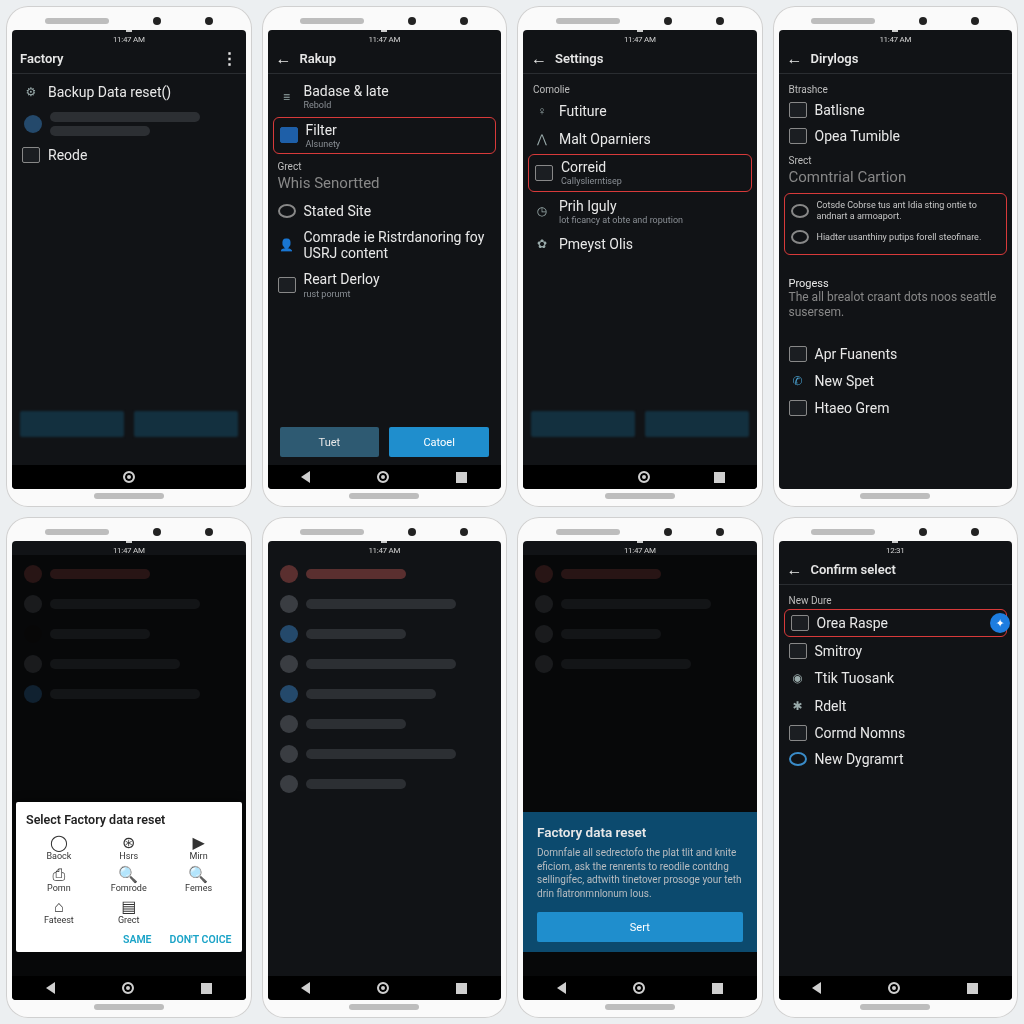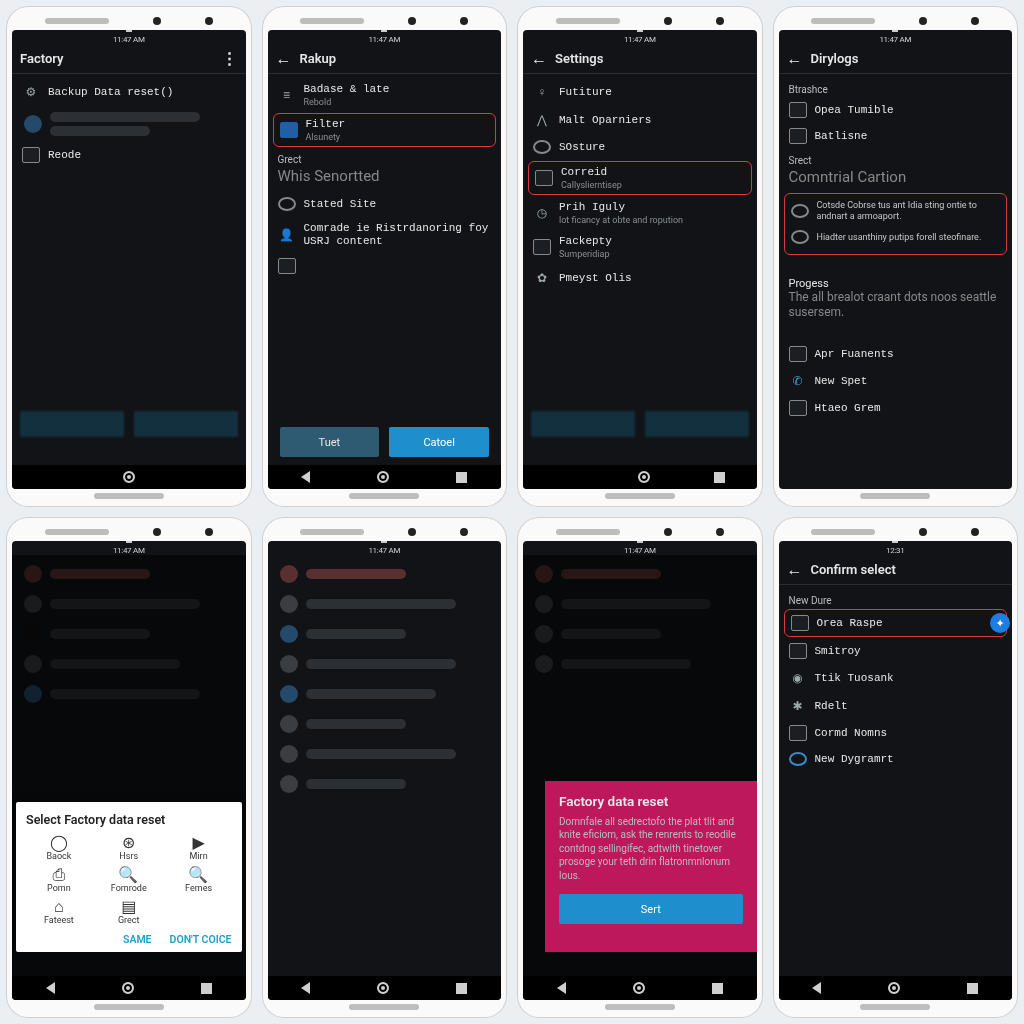--- a/index.html
+++ b/index.html
@@ -108,21 +108,21 @@
     padding: 5px 10px;
     min-height: 26px;
   }
   .row .icon {
     width:18px;height:18px;display:flex;align-items:center;justify-content:center;
     color:#9aa; font-size:12px; flex:0 0 18px;
   }
   .row .boxicon { width:16px;height:16px;border:1px solid #888;background:#1b1e22;border-radius:2px; }
   .row .circicon { width:14px;height:14px;border:2px solid #888;border-radius:50%; }
   .row .txt { flex:1; line-height:1.15; }
-  .row .txt .t1 { color:#e8e8e8; font-size:11px;font-family:Liberation Mono, monospace; }
+  .row .txt .t1 { color:#e8e8e8; font-size:14px; }
   .row .txt .t2 { color:#8a8f95; font-size:9px; }
   .hl-red { outline:1.8px solid #d83a3a; border-radius:5px; margin:2px 6px; padding:4px 6px; }
   .hl-blue-badge {
     position:absolute; right:-4px; top:50%; transform:translateY(-50%);
     width:20px;height:20px;background:#1d7de0;border-radius:50%;
     display:flex;align-items:center;justify-content:center;color:#fff;font-size:11px;
   }
 
   
   .btnbar {
@@ -163,22 +163,22 @@
   .sheet-title { font-size:12.5px; font-weight:600; margin-bottom:8px; }
   .sheet-grid {
     display:grid; grid-template-columns:repeat(3,1fr); gap:6px 4px;
     text-align:center; font-size:9px; color:#333;
   }
   .sheet-cell .gicon { font-size:16px; line-height:1; }
   .sheet-actions { display:flex; justify-content:flex-end; gap:18px; margin-top:8px; font-size:10.5px; font-weight:600; color:#1aa3c7; }
 
   
   .darksheet {
-    position:absolute; left:0; right:0; bottom:24px; background:#be185d;
-    padding:12px 14px 28px; color:#e8e8e8;margin-left:22px;
+    position:absolute; left:0; right:0; bottom:24px; background:#0c4a6e;
+    padding:12px 14px 10px; color:#e8e8e8;
   }
   .darksheet h4{font-size:13.5px;font-weight:600;margin-bottom:6px;}
   .darksheet p{font-size:10px;color:#b8bcc0;line-height:1.35;margin-bottom:12px;}
   .darksheet .sbtn{height:30px;background:#1f8ecd;color:#fff;display:flex;align-items:center;justify-content:center;font-size:11px;border-radius:2px;}
 
   
   .prog-block { padding:21px 10px; }
   .prog-block .plabel{font-size:11px;color:#e8e8e8;}
   .prog-block .psub{font-size:12px;color:#888;line-height:1.25;margin-top:0;}
 
@@ -285,20 +285,21 @@
       <div class="row">
         <span class="icon circicon"></span>
         <span class="txt"><span class="t1">Stated Site</span></span>
       </div>
       <div class="row">
         <span class="icon">👤</span>
         <span class="txt"><span class="t1">Comrade ie Ristrdanoring foy USRJ content</span></span>
       </div>
       <div class="row">
         <span class="icon boxicon"></span>
+        <span class="txt"><span class="t1">Reart Derloy</span><br><span class="t2">rust porumt</span></span>
       </div>
     </div>
     <div class="btnbar">
       <div class="btn muted">Tuet</div>
       <div class="btn primary">Catoel</div>
     </div>
     <div class="navbar">
       <span class="nav-tri"></span>
       <span class="nav-circ"></span>
       <span class="nav-sq"></span>
@@ -327,43 +328,36 @@
           </span>
       <span>M 00</span>
           <span class="sb-batt"></span>
           <span>11:47 AM</span>
     </div>
     <div class="appbar">
       <span class="back">←</span>
       <span class="title">Settings</span>
     </div>
     <div class="content">
+      <div class="section-label">Comolie</div>
       <div class="row">
             <span class="icon">♀</span>
             <span class="txt"><span class="t1">Futiture</span></span>
           </div>
       <div class="row">
             <span class="icon">⋀</span>
             <span class="txt"><span class="t1">Malt Oparniers</span></span>
-          </div>
-      <div class="row">
-            <span class="icon circicon"></span>
-            <span class="txt"><span class="t1">SOsture</span></span>
           </div>
       <div class="row hl-red">
         <span class="icon boxicon"></span>
         <span class="txt"><span class="t1">Correid</span><br><span class="t2">Callyslierntisep</span></span>
       </div>
       <div class="row">
             <span class="icon">◷</span>
             <span class="txt"><span class="t1">Prih Iguly</span><br><span class="t2">lot ficancy at obte and ropution</span></span>
-          </div>
-      <div class="row">
-            <span class="icon boxicon"></span>
-            <span class="txt"><span class="t1">Fackepty</span><br><span class="t2">Sumperidiap</span></span>
           </div>
       <div class="row">
             <span class="icon">✿</span>
             <span class="txt"><span class="t1">Pmeyst Olis</span></span>
           </div>
       <div class="ghost-btns">
             <div></div>
             <div></div>
           </div>
     </div>
@@ -399,25 +393,25 @@
           <span>11:47 AM</span>
         </div>
     <div class="appbar">
       <span class="back">←</span>
       <span class="title">Dirylogs</span>
     </div>
     <div class="content" style="font-size:9.5px">
       <div class="section-label">Btrashce</div>
       <div class="row">
             <span class="icon boxicon"></span>
+            <span class="txt"><span class="t1">Batlisne</span></span>
+          </div>
+      <div class="row">
+            <span class="icon boxicon"></span>
             <span class="txt"><span class="t1">Opea Tumible</span></span>
-          </div>
-      <div class="row">
-            <span class="icon boxicon"></span>
-            <span class="txt"><span class="t1">Batlisne</span></span>
           </div>
       <div class="section-label">Srect</div>
       <div class="section-sub">Comntrial Cartion</div>
       <div class="hl-red" style="padding:4px 6px">
         <div class="row" style="padding:2px 0">
               <span class="icon circicon"></span>
               <span class="txt"><span class="t2" style="color:#c8c8c8">Cotsde Cobrse tus ant Idia sting ontie to andnart a armoaport.</span></span>
             </div>
         <div class="row" style="padding:2px 0">
               <span class="icon circicon"></span>

